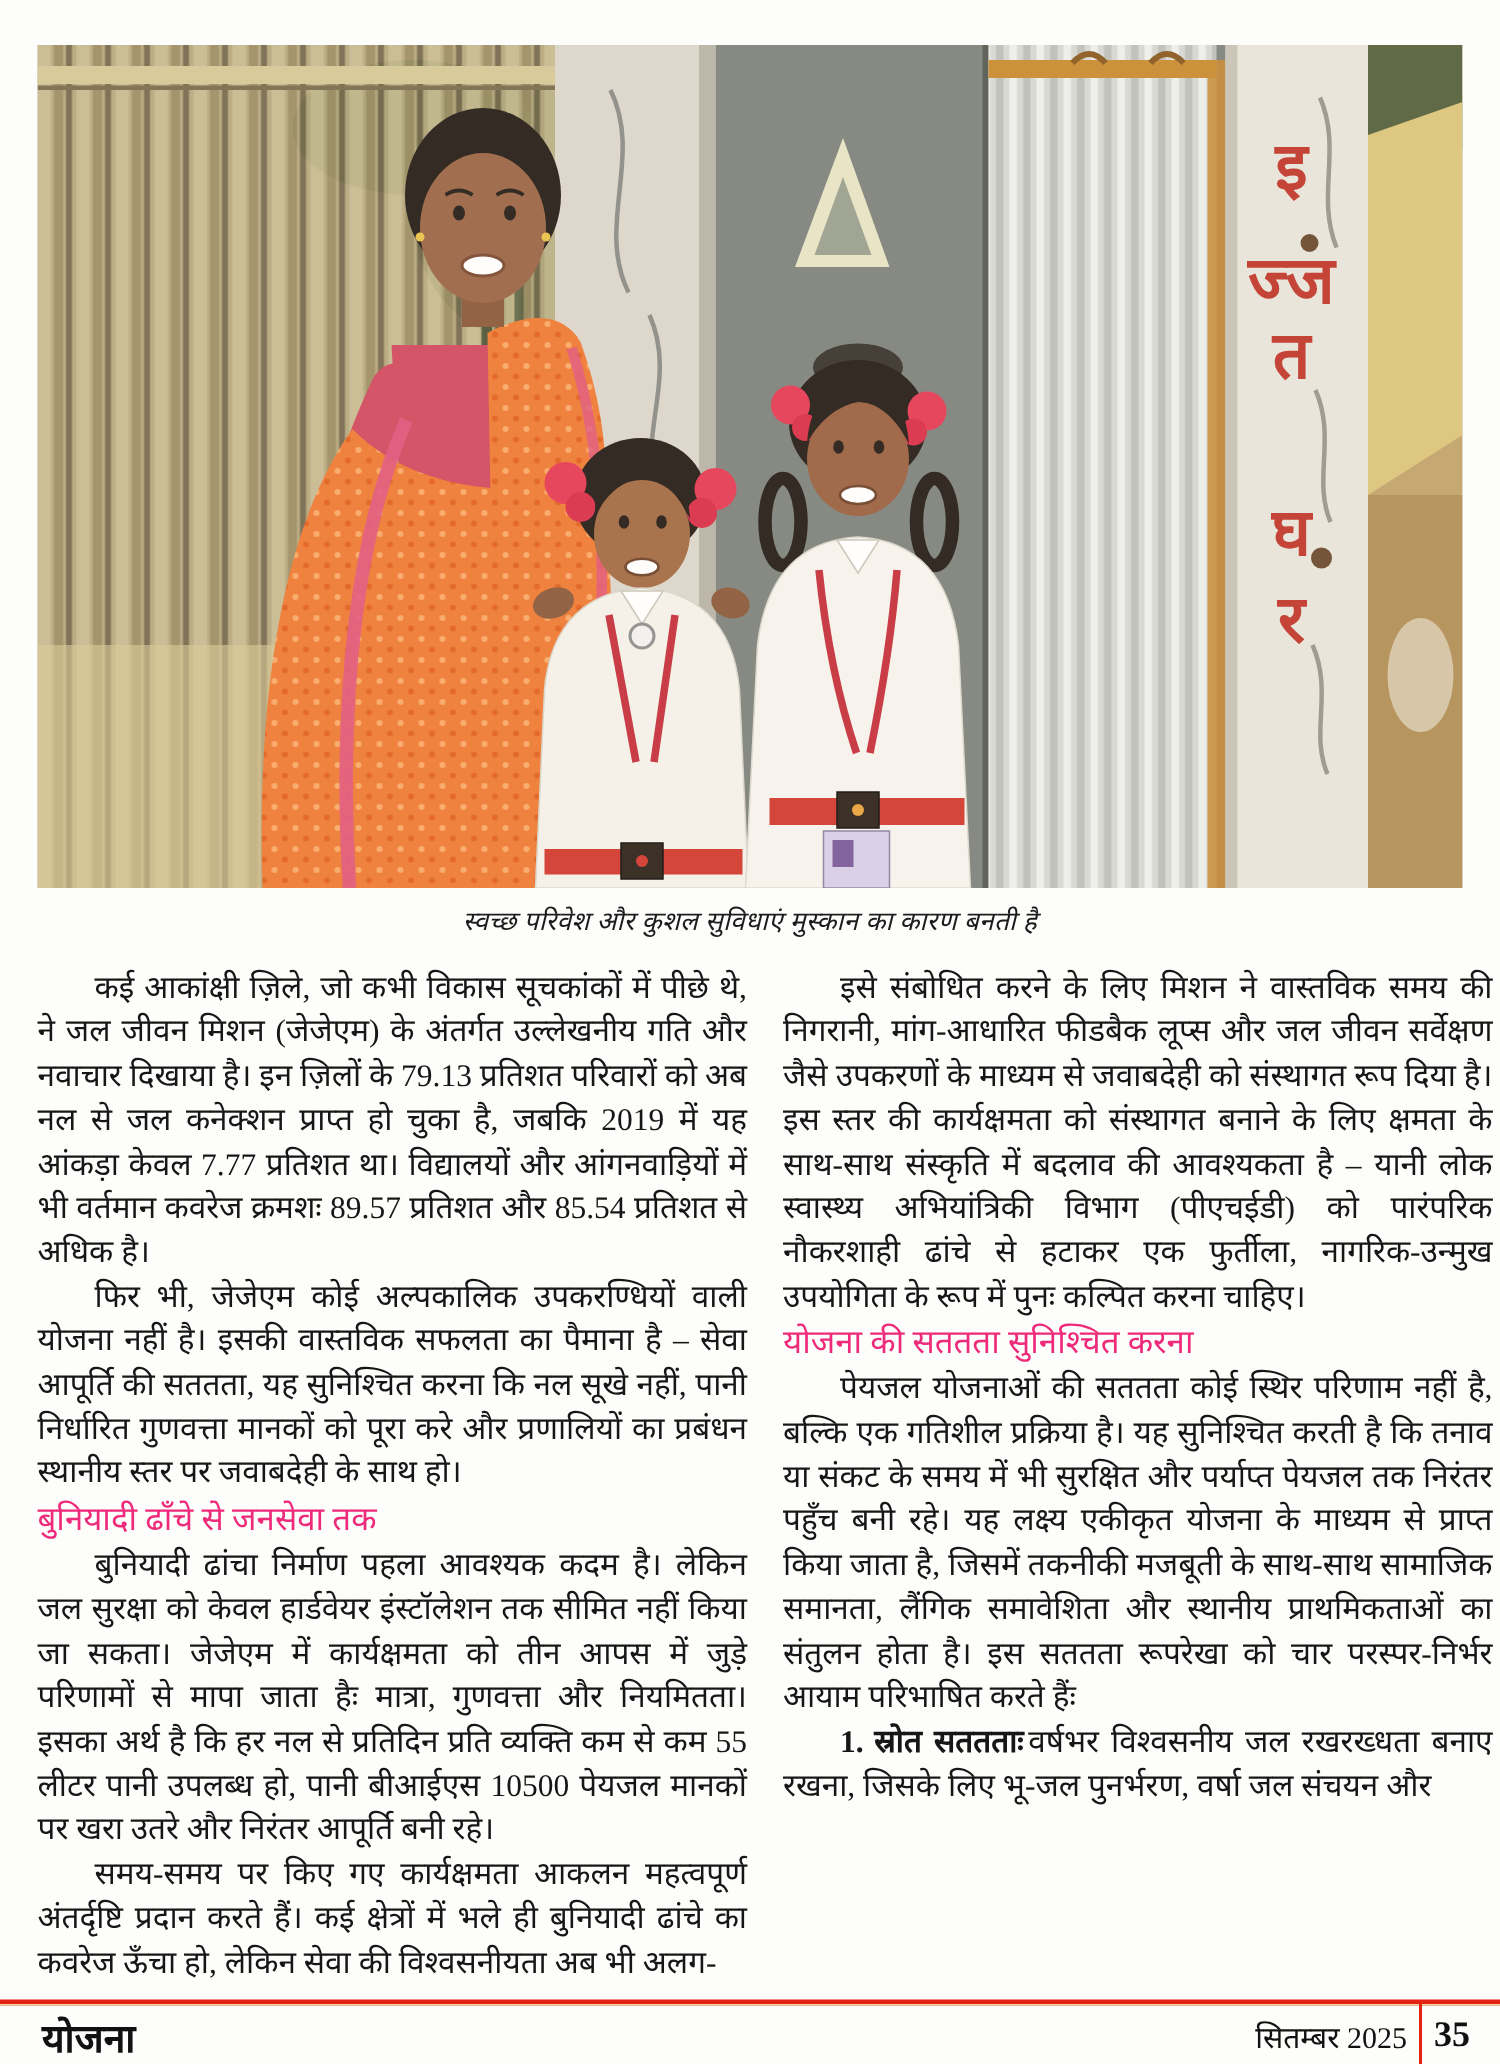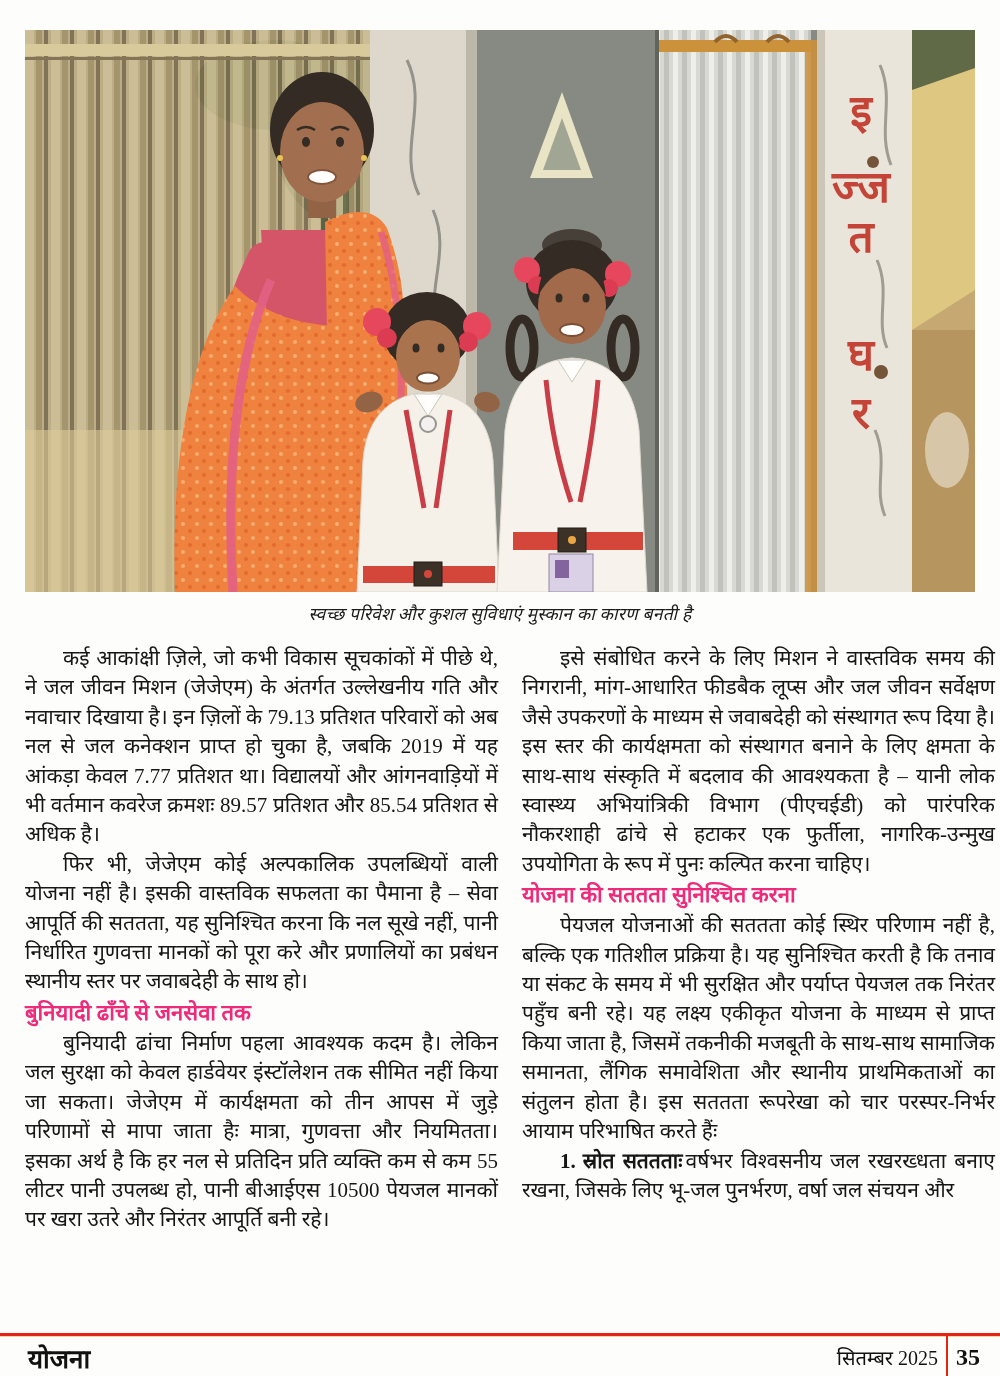--- a/index.html
+++ b/index.html
@@ -6,21 +6,21 @@
   .page{position:relative;width:1000px;height:1376px;margin:0 auto;background:#fdfdfb;
         font-family:"Liberation Serif","DejaVu Sans",serif;color:#161616;overflow:hidden;}
   .photo-frame{position:absolute;left:25px;top:30px;width:950px;height:562px;overflow:hidden;background:#cfc6ad;}
   .photo-frame svg{display:block;}
   .caption{position:absolute;left:0;top:601px;width:100%;text-align:center;
            font-style:italic;font-size:17.5px;color:#1c1c1c;letter-spacing:.2px;}
   .columns{position:absolute;left:25px;top:644px;width:970px;display:flex;gap:24px;}
   .col{width:473px;text-align:justify;font-size:21px;line-height:29.4px;}
   .para{margin:0;text-indent:38px;}
   .para.noindent{text-indent:0;}
-  .subhead{margin:1px 0 1px 0;font-size:22px;line-height:30px;font-weight:bold;
+  .subhead{margin:1px 0 1px 0;font-size:22px;line-height:30px;font-weight:normal;
            color:#ee2a7b;text-indent:0;}
   .list-num{font-weight:bold;margin-right:7px;}
   .list-bold{font-weight:bold;margin-right:3px;}
   .footer-rule{position:absolute;left:0;top:1333px;width:1000px;height:2.5px;background:#e42313;
                border-bottom:1px solid #ead9a6;}
   .footer-mag{position:absolute;left:28px;top:1340px;font-size:26px;font-weight:bold;color:#111;}
   .footer-issue{position:absolute;right:62px;top:1344px;font-size:20px;font-weight:normal;color:#111;}
   .footer-vline{position:absolute;left:946px;top:1334px;width:2px;height:42px;background:#e42313;}
   .footer-page{position:absolute;left:951px;top:1344px;width:34px;text-align:center;
                font-size:24px;font-weight:bold;color:#111;}
@@ -184,23 +184,24 @@
 
       <rect x="0" y="0" width="950" height="562" fill="#fff6e8" opacity="0.07"></rect>
     </svg>
   </figure>
 
   <div class="caption">स्वच्छ परिवेश और कुशल सुविधाएं मुस्कान का कारण बनती है</div>
 
   <div class="columns">
     <div class="col">
       <p class="para">कई आकांक्षी ज़िले, जो कभी विकास सूचकांकों में पीछे थे, ने जल जीवन मिशन (जेजेएम) के अंतर्गत उल्लेखनीय गति और नवाचार दिखाया है। इन ज़िलों के 79.13 प्रतिशत परिवारों को अब नल से जल कनेक्शन प्राप्त हो चुका है, जबकि 2019 में यह आंकड़ा केवल 7.77 प्रतिशत था। विद्यालयों और आंगनवाड़ियों में भी वर्तमान कवरेज क्रमशः 89.57 प्रतिशत और 85.54 प्रतिशत से अधिक है।</p>
-      <p class="para">फिर भी, जेजेएम कोई अल्पकालिक उपलब्धियों वाली योजना नहीं है। इसकी वास्तविक सफलता का पैमाना है – सेवा आपूर्ति की सततता, यह सुनिश्चित करना कि नल सूखे नहीं, पानी निर्धारित गुणवत्ता मानकों को पूरा करे और प्रणालियों का प्रबंधन स्थानीय स्तर पर जवाबदेही के साथ हो।</p>
+      <p class="para">फिर भी, जेजेएम कोई अल्पकालिक उपकरण्धियों वाली योजना नहीं है। इसकी वास्तविक सफलता का पैमाना है – सेवा आपूर्ति की सततता, यह सुनिश्चित करना कि नल सूखे नहीं, पानी निर्धारित गुणवत्ता मानकों को पूरा करे और प्रणालियों का प्रबंधन स्थानीय स्तर पर जवाबदेही के साथ हो।</p>
       <h3 class="subhead">बुनियादी ढाँचे से जनसेवा तक</h3>
       <p class="para">बुनियादी ढांचा निर्माण पहला आवश्यक कदम है। लेकिन जल सुरक्षा को केवल हार्डवेयर इंस्टॉलेशन तक सीमित नहीं किया जा सकता। जेजेएम में कार्यक्षमता को तीन आपस में जुड़े परिणामों से मापा जाता हैः मात्रा, गुणवत्ता और नियमितता। इसका अर्थ है कि हर नल से प्रतिदिन प्रति व्यक्ति कम से कम 55 लीटर पानी उपलब्ध हो, पानी बीआईएस 10500 पेयजल मानकों पर खरा उतरे और निरंतर आपूर्ति बनी रहे।</p>
+      <p class="para">समय-समय पर किए गए कार्यक्षमता आकलन महत्वपूर्ण अंतर्दृष्टि प्रदान करते हैं। कई क्षेत्रों में भले ही बुनियादी ढांचे का कवरेज ऊँचा हो, लेकिन सेवा की विश्वसनीयता अब भी अलग-</p>
     </div>
     <div class="col">
       <p class="para">इसे संबोधित करने के लिए मिशन ने वास्तविक समय की निगरानी, मांग-आधारित फीडबैक लूप्स और जल जीवन सर्वेक्षण जैसे उपकरणों के माध्यम से जवाबदेही को संस्थागत रूप दिया है। इस स्तर की कार्यक्षमता को संस्थागत बनाने के लिए क्षमता के साथ-साथ संस्कृति में बदलाव की आवश्यकता है – यानी लोक स्वास्थ्य अभियांत्रिकी विभाग (पीएचईडी) को पारंपरिक नौकरशाही ढांचे से हटाकर एक फुर्तीला, नागरिक-उन्मुख उपयोगिता के रूप में पुनः कल्पित करना चाहिए।</p>
       <h3 class="subhead">योजना की सततता सुनिश्चित करना</h3>
       <p class="para">पेयजल योजनाओं की सततता कोई स्थिर परिणाम नहीं है, बल्कि एक गतिशील प्रक्रिया है। यह सुनिश्चित करती है कि तनाव या संकट के समय में भी सुरक्षित और पर्याप्त पेयजल तक निरंतर पहुँच बनी रहे। यह लक्ष्य एकीकृत योजना के माध्यम से प्राप्त किया जाता है, जिसमें तकनीकी मजबूती के साथ-साथ सामाजिक समानता, लैंगिक समावेशिता और स्थानीय प्राथमिकताओं का संतुलन होता है। इस सततता रूपरेखा को चार परस्पर-निर्भर आयाम परिभाषित करते हैंः</p>
       <p class="para"><span class="list-num">1.</span><span class="list-bold">स्रोत सततताः</span><span>वर्षभर विश्वसनीय जल रखरख्धता बनाए रखना, जिसके लिए भू-जल पुनर्भरण, वर्षा जल संचयन और</span></p>
     </div>
   </div>
 
   <div class="footer-rule"></div>

